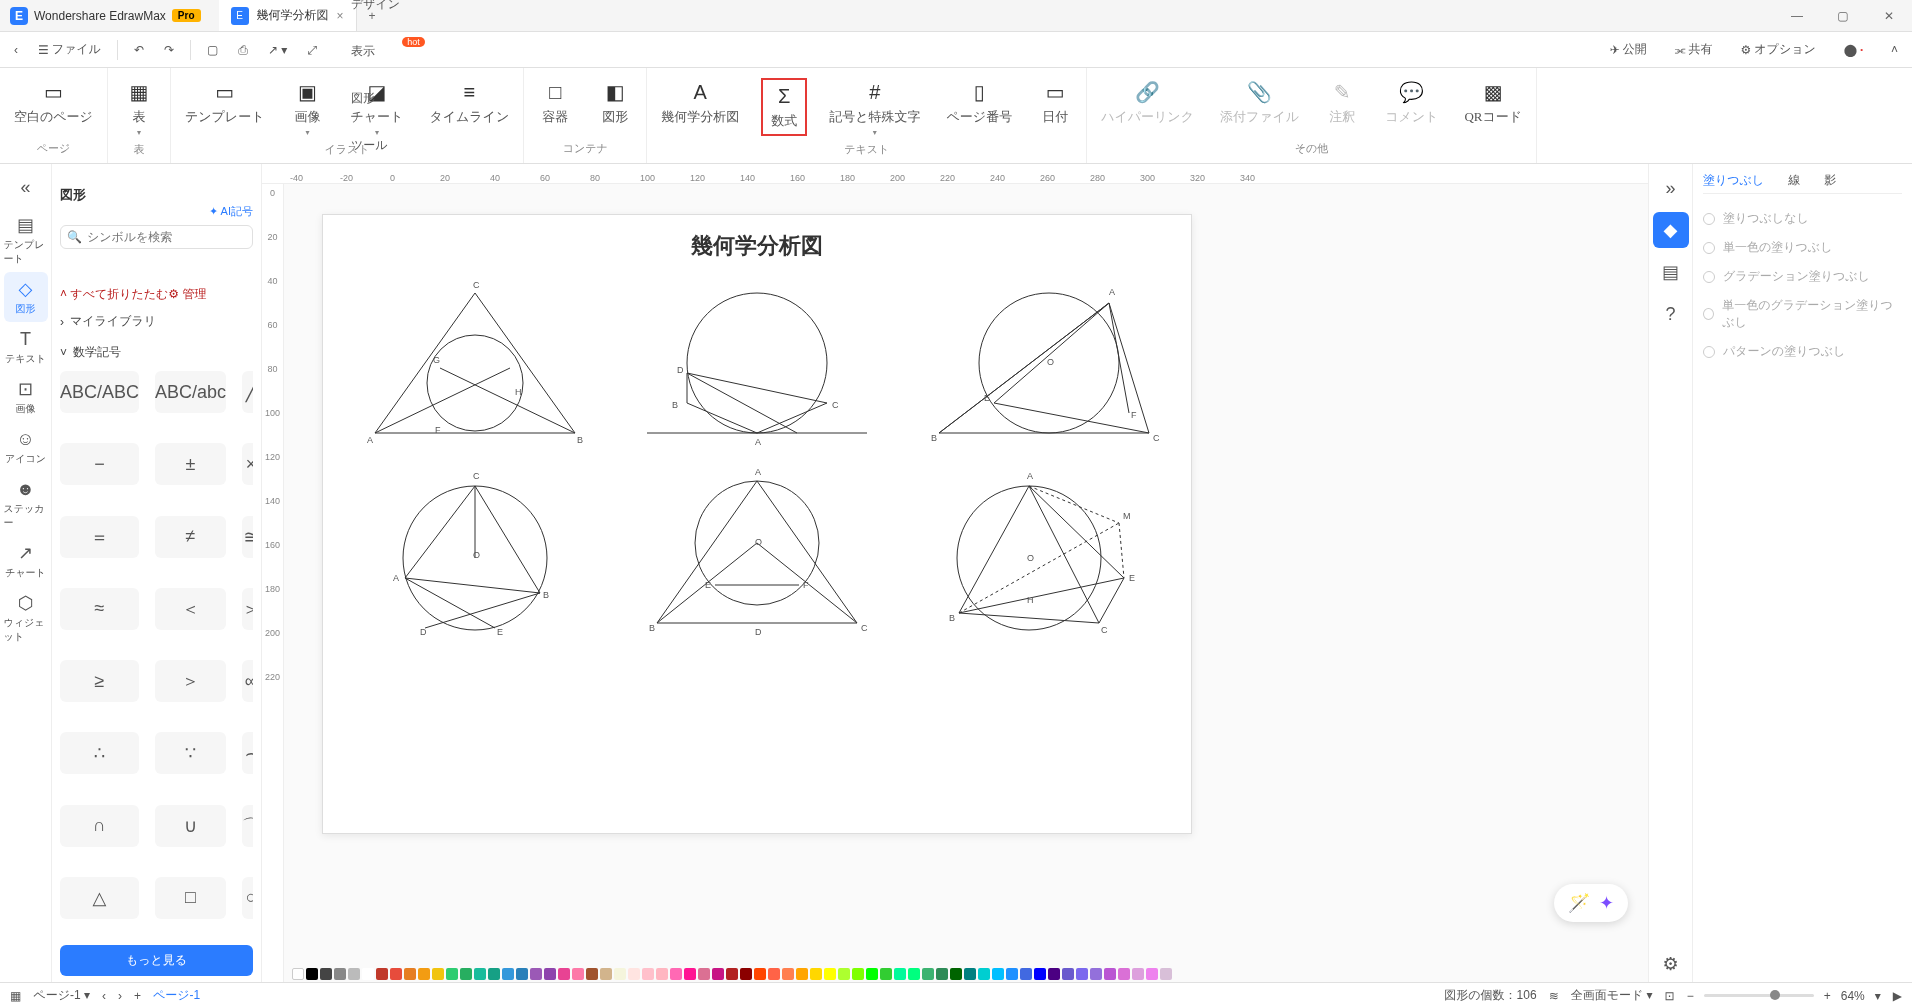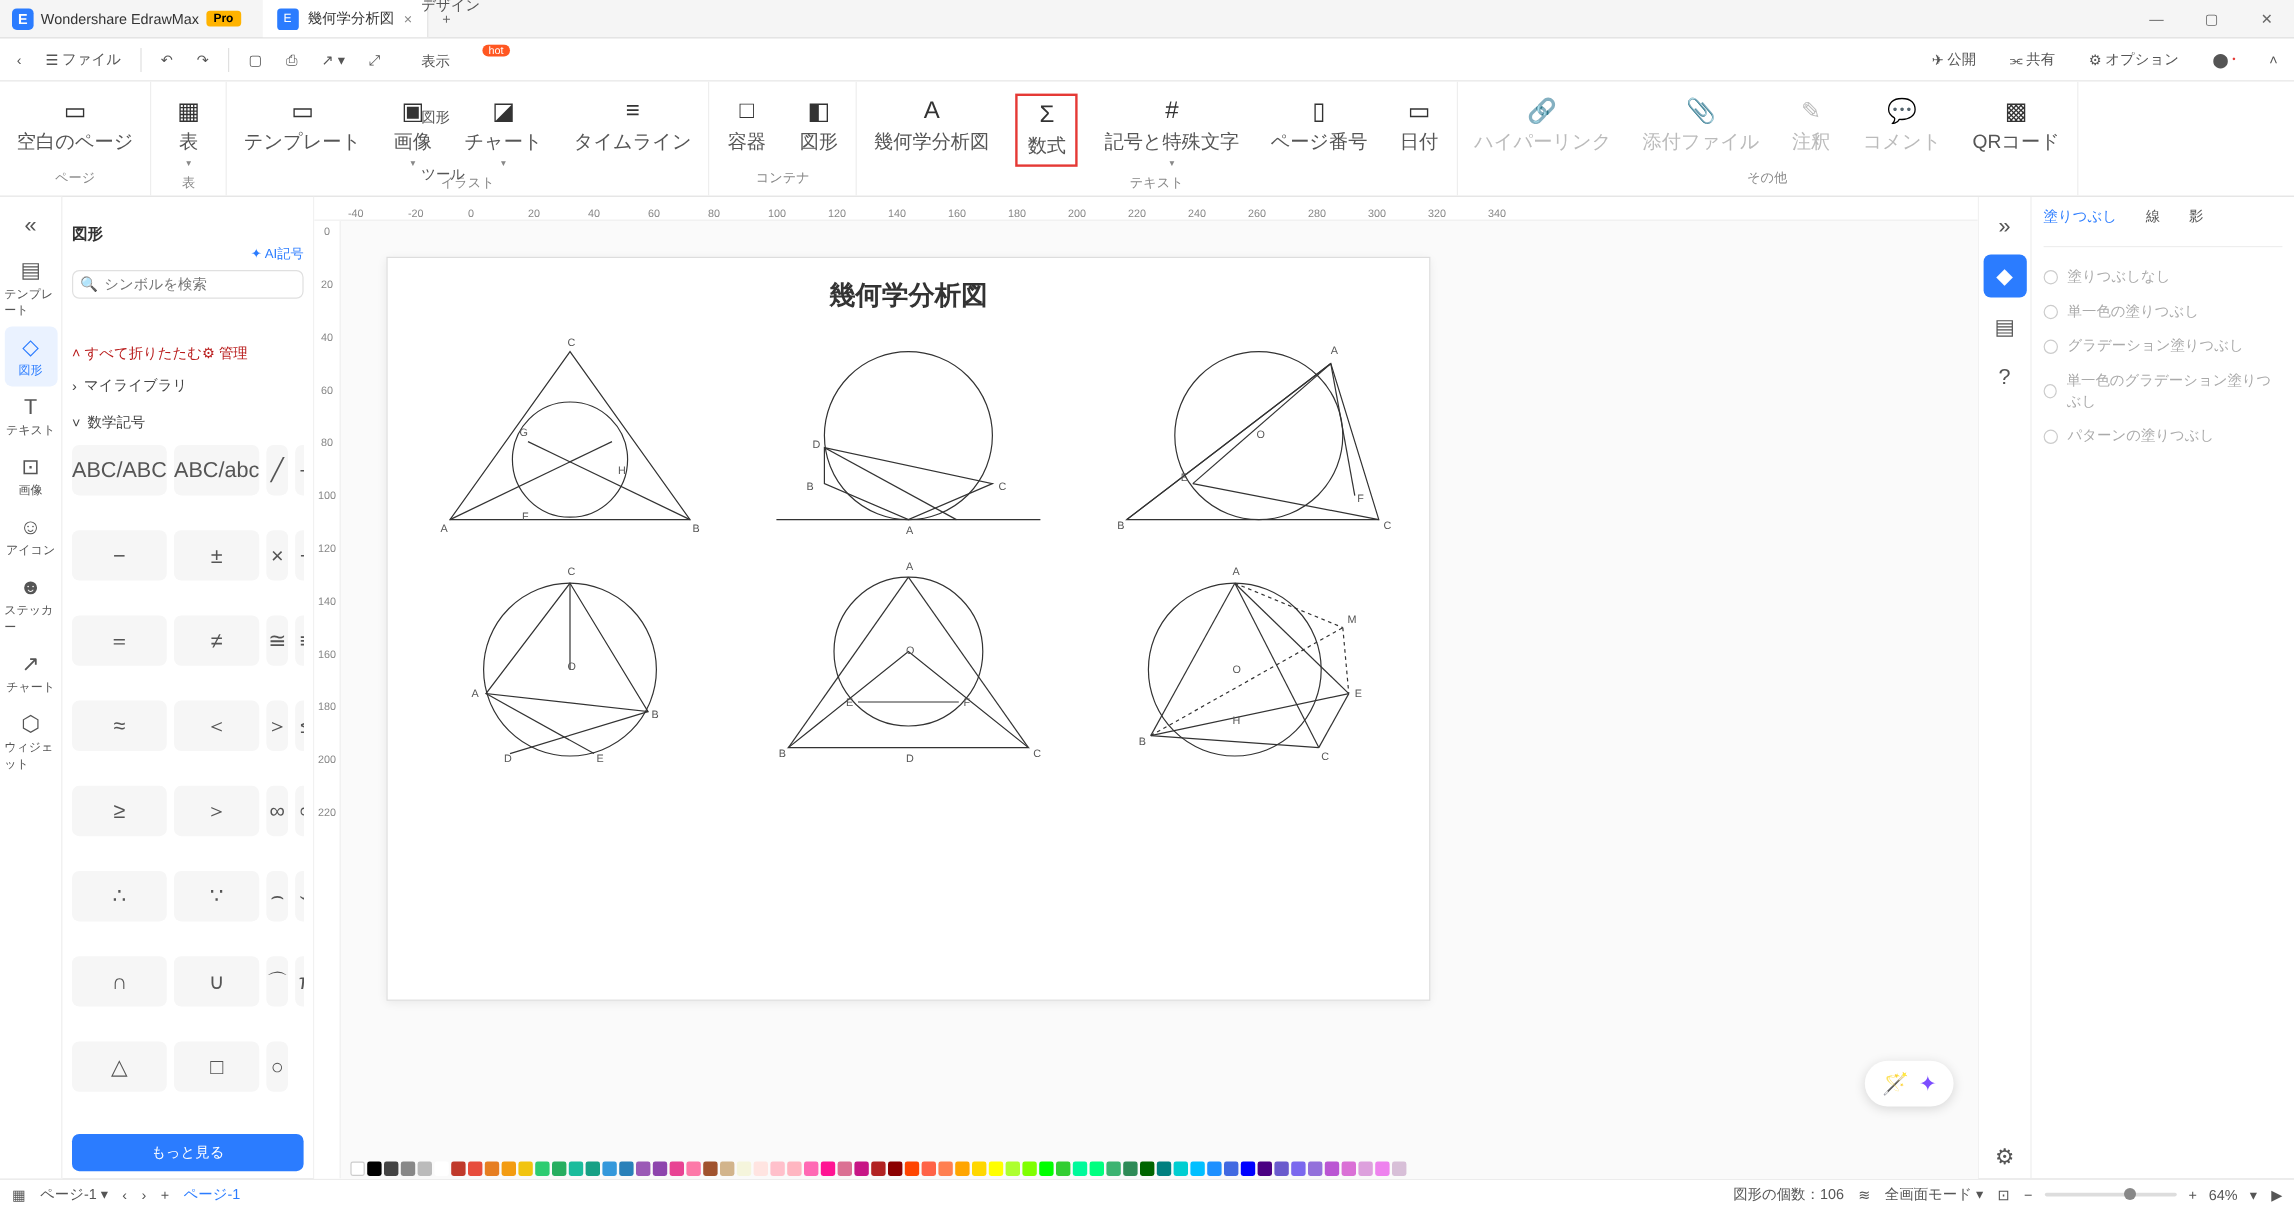--- a/index.html
+++ b/index.html
@@ -25,40 +25,40 @@
 .menubar .right { margin-left: auto; display: flex; gap: 12px; align-items: center; }
 .hotbadge { background: #ff5722; color: #fff; font-size: 9px; padding: 0 5px; border-radius: 7px; position: relative; top: -8px; left: -4px; }
 .redbox { border: 2px solid #e53935; }
 
 .ribbon { height: 96px; display: flex; border-bottom: 1px solid #e0e0e0; background: #fff; }
 .ribbon .group { display: flex; flex-direction: column; align-items: center; padding: 4px 10px; border-right: 1px solid #eee; }
 .ribbon .group .items { display: flex; gap: 18px; align-items: flex-start; flex: 1; padding-top: 6px; }
 .ribbon .group .glabel { font-size: 11px; color: #888; padding: 3px 0; }
 .ribbon .ritem { display: flex; flex-direction: column; align-items: center; gap: 4px; padding: 2px 4px; min-width: 42px; }
 .ribbon .ritem .ricon { width: 24px; height: 24px; display: flex; align-items: center; justify-content: center; font-size: 20px; color: #333; }
-.ribbon .ritem .rlabel { font-size: 16px; color: #555; white-space: nowrap; }
+.ribbon .ritem .rlabel { font-size: 13px; color: #555; white-space: nowrap; font-family: Liberation Serif, serif; }
 .ribbon .ritem.disabled .ricon, .ribbon .ritem.disabled .rlabel { color: #bbb; }
 .ribbon .ritem .dd { font-size: 8px; color: #888; margin-top: -2px; }
 
 .workspace { display: flex; height: calc(100% - 32px - 36px - 96px - 26px); }
 .leftrail { width: 52px; background: #fff; border-right: 1px solid #eee; display: flex; flex-direction: column; align-items: center; padding-top: 6px; gap: 4px; }
 .leftrail .rbtn { width: 44px; display: flex; flex-direction: column; align-items: center; gap: 2px; padding: 6px 0; border-radius: 6px; font-size: 10px; color: #555; }
 .leftrail .rbtn.active { background: #eaf2ff; color: #2b7cff; }
 .leftrail .rbtn .ri { width: 22px; height: 22px; display: flex; align-items: center; justify-content: center; font-size: 18px; }
 .leftrail .collapse { margin-top: 0; }
 
 .leftpanel { width: 210px; border-right: 1px solid #eee; display: flex; flex-direction: column; padding: 6px 8px; gap: 6px; overflow: hidden; }
 .leftpanel .hdr { display: flex; justify-content: space-between; align-items: center; }
 .leftpanel .hdr .title { font-weight: bold; font-size: 13px; }
 .leftpanel .hdr .ai { color: #2b7cff; font-size: 11px; margin-top: 34px; }
 .leftpanel .search { display: flex; align-items: center; border: 1px solid #e0e0e0; border-radius: 6px; padding: 4px 6px; color: #aaa; gap: 5px; }
 .leftpanel .search input { border: none; outline: none; flex: 1; font-size: 12px; }
 .leftpanel .row { display: flex; align-items: center; font-size: 12px; color: #b91c1c; margin-top: 31px; }
 .leftpanel .section { display: flex; align-items: center; gap: 6px; font-size: 12px; color: #444; padding: 4px 0; }
-.symgrid { display: grid; grid-template-columns: repeat(4, 1fr); gap: 6px; overflow-y: auto; flex: 1; }
+.symgrid { display: grid; grid-template-columns: repeat(4, 1fr); gap: 16px; overflow-y: auto; flex: 1; }
 .symcell { height: 42px; background: #f6f6f6; border-radius: 6px; display: flex; align-items: center; justify-content: center; font-size: 18px; color: #555; }
 .leftpanel .more { background: #2b7cff; color: #fff; text-align: center; padding: 7px; border-radius: 6px; font-size: 12px; margin-top: 6px; }
 
 .canvaswrap { flex: 1; display: flex; flex-direction: column; background: #fafafa; position: relative; }
 .hruler { height: 20px; display:flex; align-items:flex-end; padding-left:28px; gap:0; font-size:9px; color:#888; background:#fff; border-bottom:1px solid #eee; overflow:hidden;}
 .hruler span { width:50px; flex:0 0 50px;}
 .vruler { width: 22px; position: absolute; left: 0; top: 20px; bottom: 0; background: #fff; border-right:1px solid #eee; font-size:9px; color:#888; display:flex; flex-direction:column; align-items:center; padding-top:4px; gap:34px;}
 .canvas { flex: 1; overflow: auto; padding: 30px 0 20px 60px; }
 .page { width: 870px; height: 620px; background: #fff; border: 1px solid #ddd; box-shadow: 0 2px 8px rgba(0,0,0,0.08); padding: 16px; }
 .page h1 { text-align: center; font-size: 22px; font-weight: bold; margin-bottom: 12px; }
@@ -71,21 +71,21 @@
 .colorbar .sw { width: 12px; height: 12px; border-radius: 2px; }
 .floatbtn { position:absolute; right:20px; bottom:60px; display:flex; gap:8px; background:#fff; padding:8px 14px; border-radius:24px; box-shadow:0 2px 10px rgba(0,0,0,0.15);}
 .floatbtn span { font-size:18px;}
 
 .rightrail { width: 44px; border-left: 1px solid #eee; display: flex; flex-direction: column; align-items: center; padding-top: 6px; gap: 6px; }
 .rightrail .rrbtn { width:36px; height:36px; display:flex; align-items:center; justify-content:center; border-radius:6px; font-size:18px; color:#555;}
 .rightrail .rrbtn.active { background:#2b7cff; color:#fff;}
 .rightrail .flex1 { flex:1;}
 
 .rightpanel { width: 220px; border-left: 1px solid #eee; padding: 8px 10px; }
-.rightpanel .tabs { display:flex; gap:24px; border-bottom:1px solid #eee; font-size:12px; color:#555; padding-bottom:16px; margin-bottom:10px;}
+.rightpanel .tabs { display:flex; gap:24px; border-bottom:1px solid #eee; font-size:12px; color:#555; padding-bottom:4px; margin-bottom:10px;}
 .rightpanel .tabs .t.active { color:#2b7cff; }
 .rightpanel .opt { display:flex; align-items:center; gap:8px; padding:6px 0; color:#aaa; font-size:12px;}
 .rightpanel .opt .radio { width:12px; height:12px; border:1.5px solid #ccc; border-radius:50%; }
 
 .statusbar { height: 26px; border-top: 1px solid #e0e0e0; display: flex; align-items: center; padding: 0 10px; font-size: 12px; color: #555; gap: 12px; }
 .statusbar .spacer { flex: 1; }
 .statusbar .zoom { display:flex; align-items:center; gap:10px;}
 .statusbar .zoom .track { width:110px; height:3px; background:#ddd; border-radius:2px; position:relative;}
 .statusbar .zoom .track::after { content:""; width:10px; height:10px; background:#888; border-radius:50%; position:absolute; top:-4px; left:60%;}
 </style>

